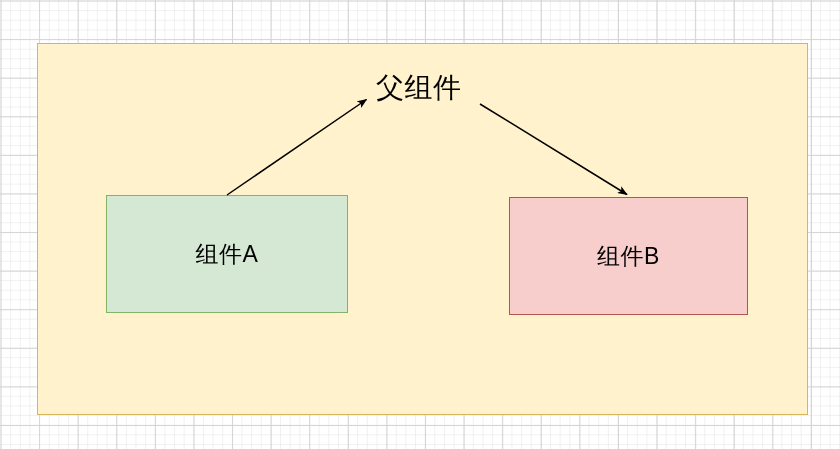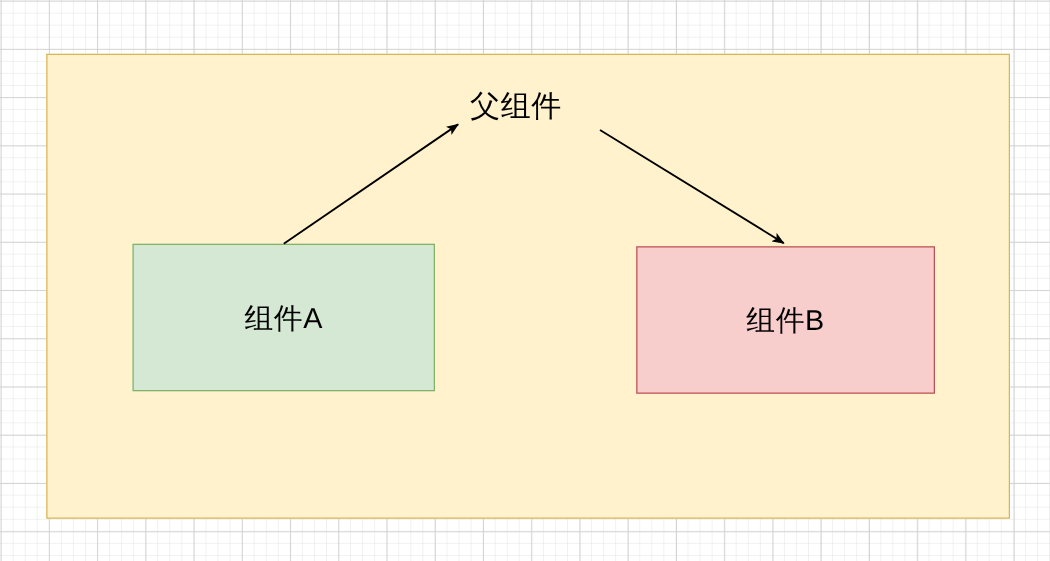--- a/index.html
+++ b/index.html
@@ -84,21 +84,21 @@
     line-height: 1;
     letter-spacing: 0.5px;
     white-space: nowrap;
   }
 
   
   #parent-label {
     position: absolute;
     left: 376px;
     top: 70px;
-    font-size: 24px;
+    font-size: 28px;
     color: #000000;
     line-height: 1.3;
     letter-spacing: 0.5px;
     white-space: nowrap;
   }
 
   
   #arrow-layer {
     position: absolute;
     left: 0;

